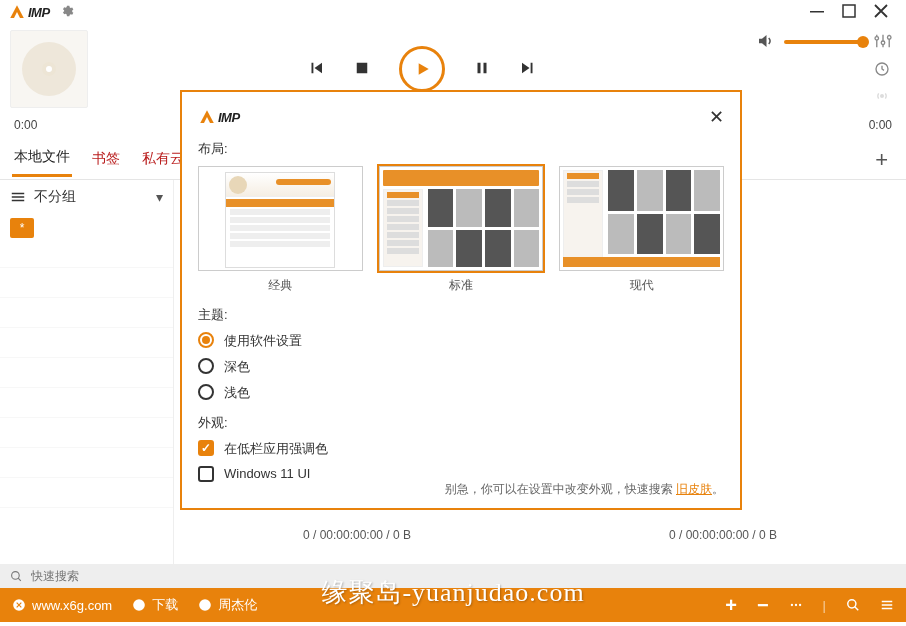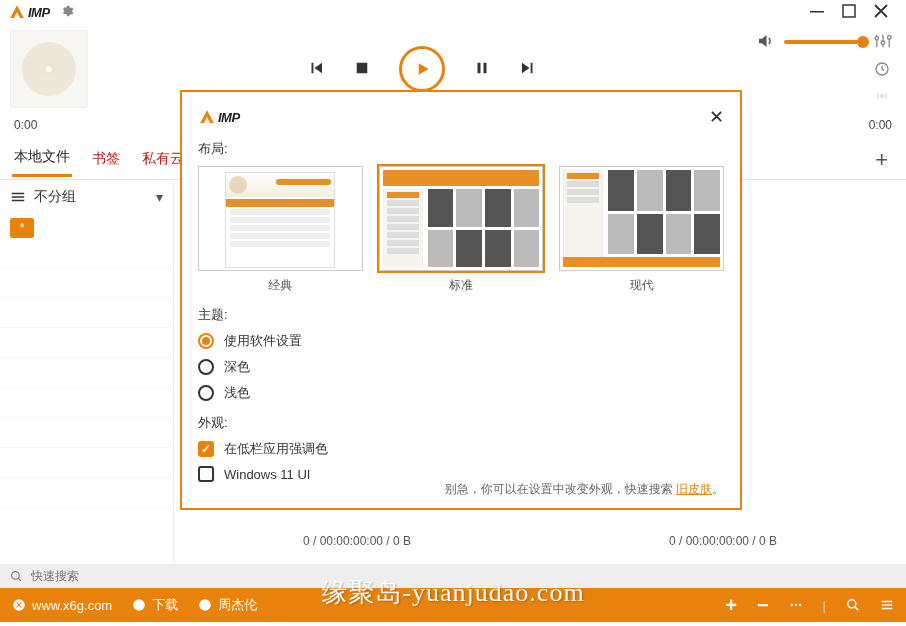--- a/index.html
+++ b/index.html
@@ -39,21 +39,21 @@
   
   .body { display:flex; height: 384px; }
   .side { width: 174px; border-right:1px solid #eee; display:flex; flex-direction:column; }
   .group-row { display:flex; align-items:center; padding:8px 10px; gap:8px; color:#333; font-size:14px;}
   .group-row .chev { margin-left:auto; color:#555; }
   .badge { width:24px; height:20px; background:#e8820c; border-radius:2px; color:#fff; display:flex; align-items:center; justify-content:center; font-size:12px; margin:4px 0 0 10px;}
   .side-list { flex:1; background:#fff; }
   .side-row { height:30px; border-bottom:1px solid #f7f7f7; }
 
   .main { flex:1; position:relative; background:#fff; }
-  .main-stats { position:absolute; bottom:16px; left:0; right:0; display:flex; justify-content:space-around; font-size:12px; color:#555;}
+  .main-stats { position:absolute; bottom:22px; left:0; right:0; display:flex; justify-content:space-around; font-size:12px; color:#555;}
 
   
   .search-bar { height:24px; background:#eee; display:flex; align-items:center; padding:0 10px; gap:8px;}
   .search-bar input { flex:0 0 140px; border:none; background:transparent; font-size:12px; outline:none; color:#555;}
   .orange-bar { height:34px; background:#e8820c; color:#fff; display:flex; align-items:center; padding:0 12px; gap:20px; font-size:13px;}
   .orange-bar .spacer { flex:1;}
   .orange-bar .item { display:flex; align-items:center; gap:6px; cursor:pointer;}
   .orange-bar svg { width:14px; height:14px;}
 
   
@@ -80,21 +80,21 @@
 
   
   .classic-card { width:110px; height:96px; margin:2px auto 0; border:1px solid #ddd; background:#fff; position:relative;}
   .classic-top { height:24px; background:linear-gradient(#fff,#f5eee3); border-bottom:1px solid #eee; position:relative;}
   .classic-top::before{content:"";position:absolute;left:3px;top:3px;width:18px;height:18px;background:#e8d7b8;border-radius:50%;}
   .classic-top::after{content:"";position:absolute;right:3px;top:6px;width:55px;height:6px;background:#e89028;border-radius:3px;}
   .classic-list .lno{height:8px;background:#e89028;margin:2px 0;}
   .classic-list .ln{height:6px;background:#eee;margin:2px 4px;}
 
   .choices { display:flex; flex-direction:column; gap:8px; margin-top:4px;}
-  .radio, .check { display:flex; align-items:center; gap:10px; font-size:13px; cursor:pointer;}
+  .radio, .check { display:flex; gap:10px; font-size:13px; cursor:pointer;}
   .radio .dot { width:16px; height:16px; border-radius:50%; border:2px solid #333; display:flex; align-items:center; justify-content:center;}
   .radio.sel .dot { border-color:#e8820c;}
   .radio.sel .dot::after { content:""; width:8px; height:8px; background:#e8820c; border-radius:50%;}
   .check .box { width:16px; height:16px; border:2px solid #333; border-radius:3px; display:flex; align-items:center; justify-content:center;}
   .check.sel .box { background:#e8820c; border-color:#e8820c; color:#fff;}
   .check.sel .box::after { content:"✓"; font-size:12px; font-weight:bold;}
 
   .dlg-foot { position:absolute; right:16px; bottom:10px; font-size:12px; color:#666;}
   .dlg-foot a { color:#e8820c; text-decoration:underline; cursor:pointer;}
 

